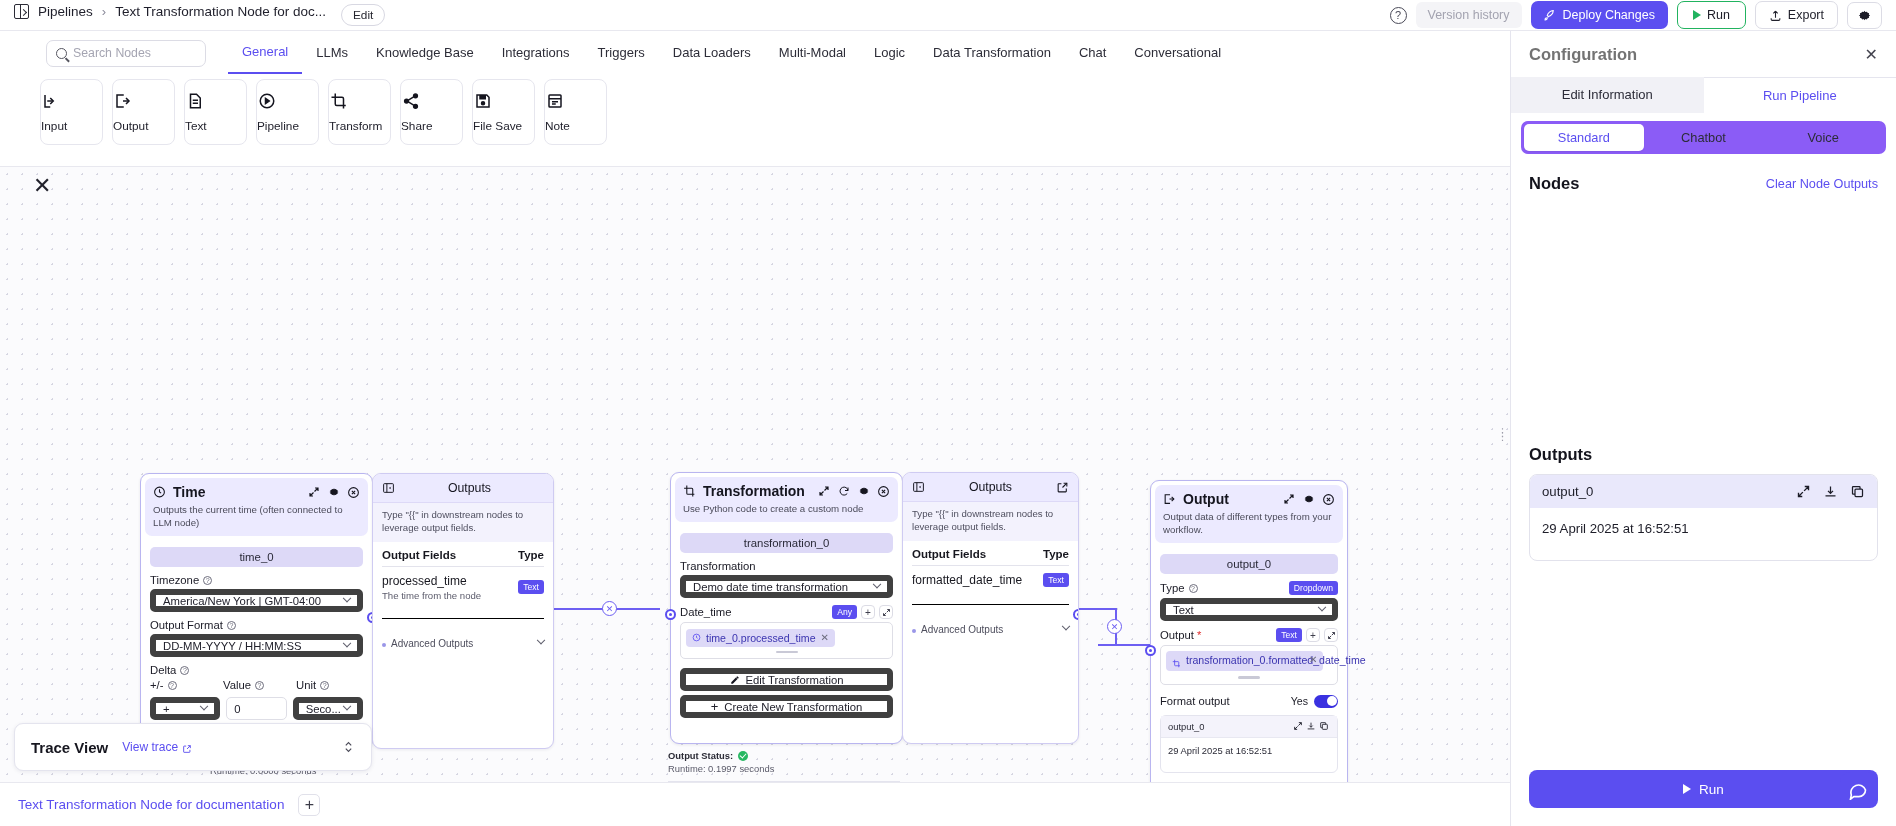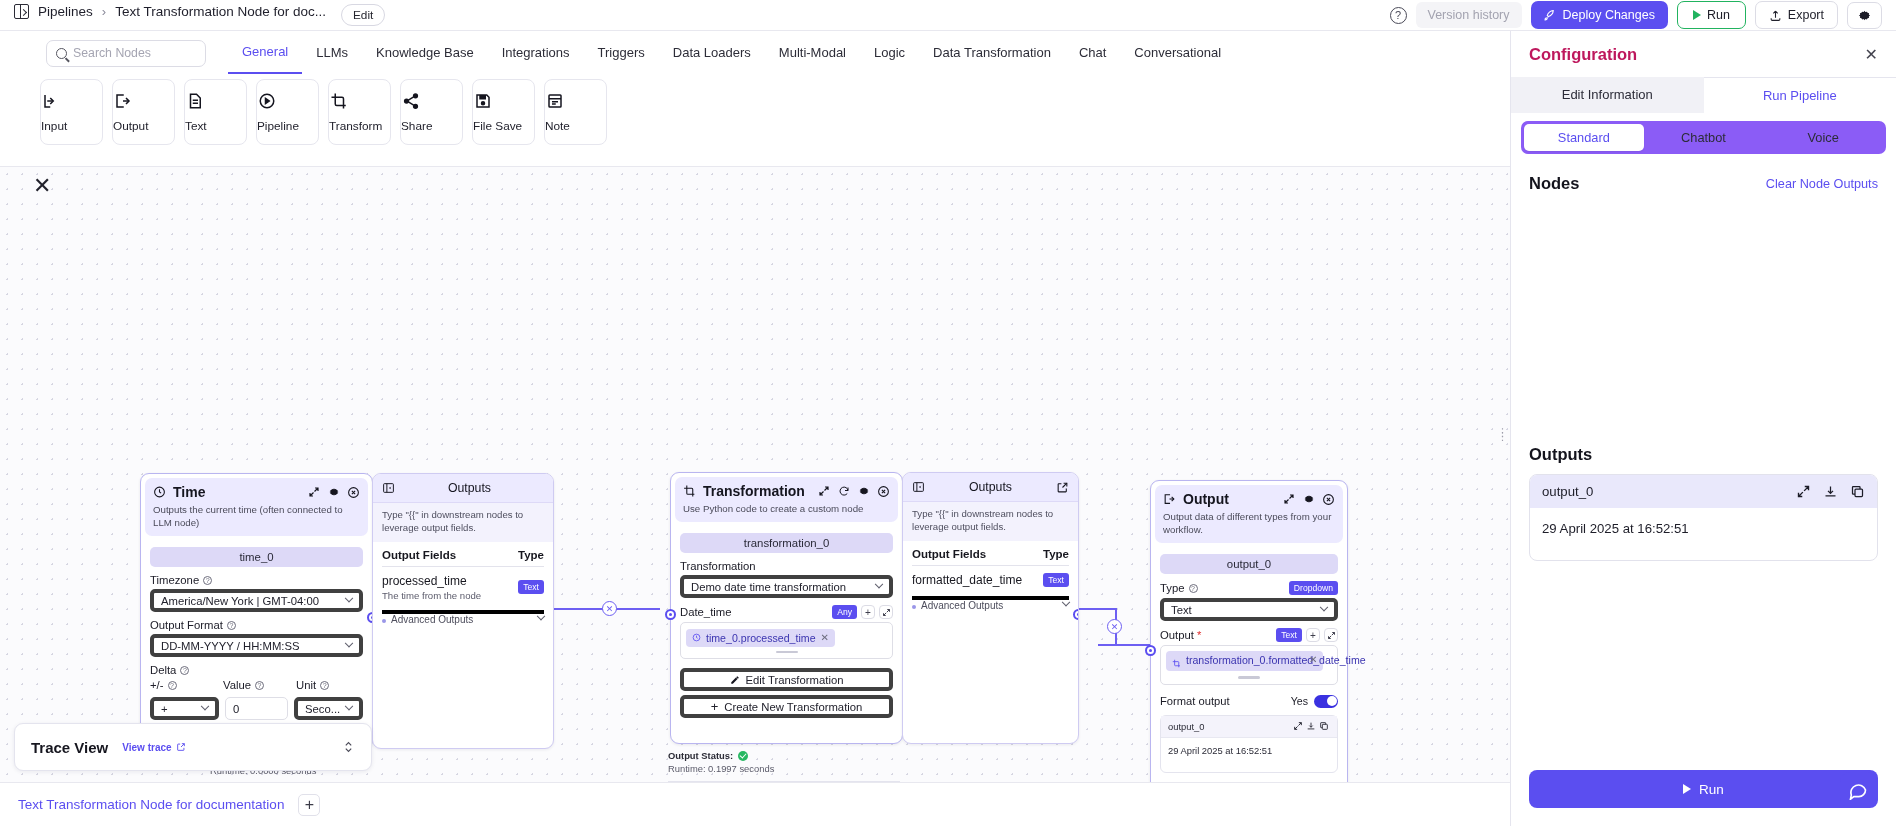--- a/index.html
+++ b/index.html
@@ -135,21 +135,21 @@
   .node-body { padding: 4px 9px 9px; }
   .pill {
     background: #ddd9f7; border-radius: 5px; text-align: center; font-size: 11.4px;
     color: #2a2a38; padding: 4px 0; margin: 3px 0 7px;
   }
   .fld-label { font-size: 11.3px; color: #20202b; margin-bottom: 3px; display: flex;
                align-items: center; gap: 4px; }
   .qm { width: 9px; height: 9px; border-radius: 50%; border: 1px solid #6d6d7c;
         font-size: 7px; line-height: 7.5px; text-align: center; color: #6d6d7c; flex: none; }
   .select {
-    border: 4px solid #404040; border-radius: 5px; height: 23px; background: #fff;
+    border: 6px solid #404040; border-radius: 5px; height: 23px; background: #fff;
     display: flex; align-items: center; padding: 0 7px; font-size: 11.3px;
     color: #22222d; justify-content: space-between; cursor: pointer; margin-bottom: 7px;
   }
   .chev { width: 6px; height: 6px; border-right: 1.4px solid #5d5d6b;
           border-bottom: 1.4px solid #5d5d6b; transform: rotate(45deg) translate(-2px,-2px); }
   .row3 { display: flex; gap: 6px; }
   .row3 > div { flex: 1; }
   .ti { border: 1px solid #dedee6; border-radius: 5px; height: 23px; background: #fff;
         display: flex; align-items: center; padding: 0 7px; font-size: 11.3px; color: #22222d; }
 
@@ -169,21 +169,21 @@
   .of-head { display: flex; justify-content: space-between; font-size: 11.5px;
              font-weight: 600; color: #17171f; border-bottom: 1px solid #e3e3ec;
              padding-bottom: 5px; }
   .of-row { display: flex; justify-content: space-between; align-items: center;
             padding-top: 7px; }
   .of-name { font-size: 12px; font-weight: 400; color: #17171f; }
   .of-sub { font-size: 9.6px; color: #5c5c6c; margin-top: 2px; }
   .badge { background: #5b4ef0; color: #fff; font-size: 8.6px; border-radius: 3px;
            padding: 2px 5px; }
   .adv { display: flex; align-items: center; justify-content: space-between;
-         border-top: 4px solid #000000; margin-top: 9px; padding-top: 0;
+         border-top: 1px solid #000000; margin-top: 17px; padding-top: 19px;
          font-size: 10px; color: #4e4e5d; cursor: pointer; }
   .dotb { width: 4px; height: 4px; border-radius: 50%; background: #9a96e8;
           display: inline-block; margin-right: 5px; }
 
   
   .status { position: absolute; font-size: 9.4px; color: #2b2b36; }
   .status .ln1 { font-weight: 700; display: flex; align-items: center; gap: 5px; }
   .status .ln2 { color: #5a5a69; margin-top: 2px; }
   .status .ln3 { color: #4e4e5d; margin-top: 7px; border-top: 1px solid #e4e4ee;
                  padding-top: 6px; display: flex; justify-content: space-between;
@@ -231,43 +231,43 @@
   .prev-body { padding: 7px; font-size: 9.4px; color: #2b2b37; min-height: 34px; }
 
   
   .trace {
     position: absolute; left: 14px; bottom: 55px; width: 358px; height: 48px;
     background: #fff; border: 1px solid #e4e4ee; border-radius: 9px;
     box-shadow: 0 1px 4px rgba(30,30,60,.08); display: flex; align-items: center;
     padding: 0 16px; gap: 14px;
   }
   .trace-title { font-size: 15px; font-weight: 600; color: #16161f; }
-  .trace-link { font-size: 10px; color: #5b4ef0; cursor: pointer; display: flex;
-                align-items: center; gap: 4px; font-weight: bold; }
+  .trace-link { font-size: 12px; color: #5b4ef0; cursor: pointer; display: flex;
+                align-items: flex-end; gap: 4px; }
   .updown { margin-left: auto; color: #4a4a58; font-size: 11px; line-height: .9;
             cursor: pointer; text-align: center; }
 
   
   .bottombar {
     position: absolute; left: 0; bottom: 0; width: 1510px; height: 44px;
     background: #fff; border-top: 1px solid #e8e8ef; display: flex;
     align-items: center; padding: 0 18px; gap: 14px;
   }
   .pipe-tab { font-size: 13.5px; color: #5b4ef0; }
   .plus-tab { font-size: 16px; color: #3b3b48; border: 1px solid #e1e1ea;
               border-radius: 5px; width: 22px; height: 22px; display: flex;
               align-items: center; justify-content: center; cursor: pointer; }
 
   
   .cfg {
     position: absolute; right: 0; top: 31px; width: 386px; height: 795px;
     background: #fff; border-left: 1px solid #e5e5ee; display: flex; flex-direction: column;
   }
   .cfg-head { display: flex; align-items: center; padding: 14px 18px 13px; }
-  .cfg-head h2 { font-size: 16.5px; font-weight: 600; flex: 1; color: #be185d; }
+  .cfg-head h2 { font-size: 16.5px; font-weight: 600; flex: 1; color: #737373; }
   .cfg-x { font-size: 16px; color: #44444f; cursor: pointer; }
   .seg1 { display: flex; background: #f1f1f6; }
   .seg1 div { flex: 1; text-align: center; font-size: 13px; padding: 10px 0;
               color: #2c2c38; cursor: pointer; }
   .seg1 div.active { background: #fff; color: #5b4ef0; border-top: 1px solid #e5e5ee; }
   .seg2 { display: flex; background: #8b5cf6; margin: 8px 10px; border-radius: 7px;
           padding: 3px; }
   .seg2 div { flex: 1; text-align: center; font-size: 12.8px; padding: 6px 0;
               color: #2c2c38; border-radius: 5px; cursor: pointer; }
   .seg2 div.active { background: #fff; color: #5b4ef0; box-shadow: 0 1px 2px rgba(0,0,0,.07); }

